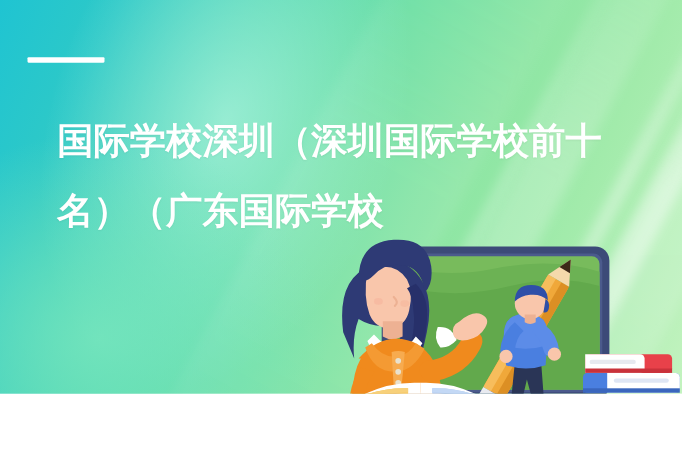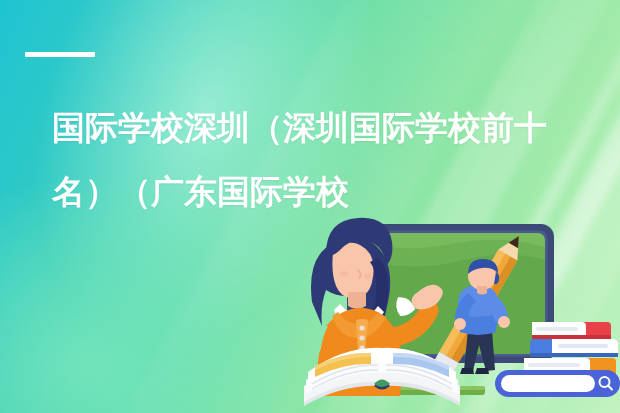--- a/index.html
+++ b/index.html
@@ -8,21 +8,21 @@
     padding: 0;
     background: #ffffff;
   }
   body {
     font-family: "Liberation Sans", sans-serif;
   }
 
   .cover {
     position: relative;
     width: 620px;
-    height: 413px;
+    height: 358px;
     overflow: hidden;
     background: linear-gradient(115deg,
                 #1fc4d2 0%,
                 #2ec9c7 14%,
                 #4ad4b0 30%,
                 #6ddfa3 48%,
                 #8ee6a4 64%,
                 #a2ebab 78%,
                 #b6f0b8 92%,
                 #c3f3bf 100%);

